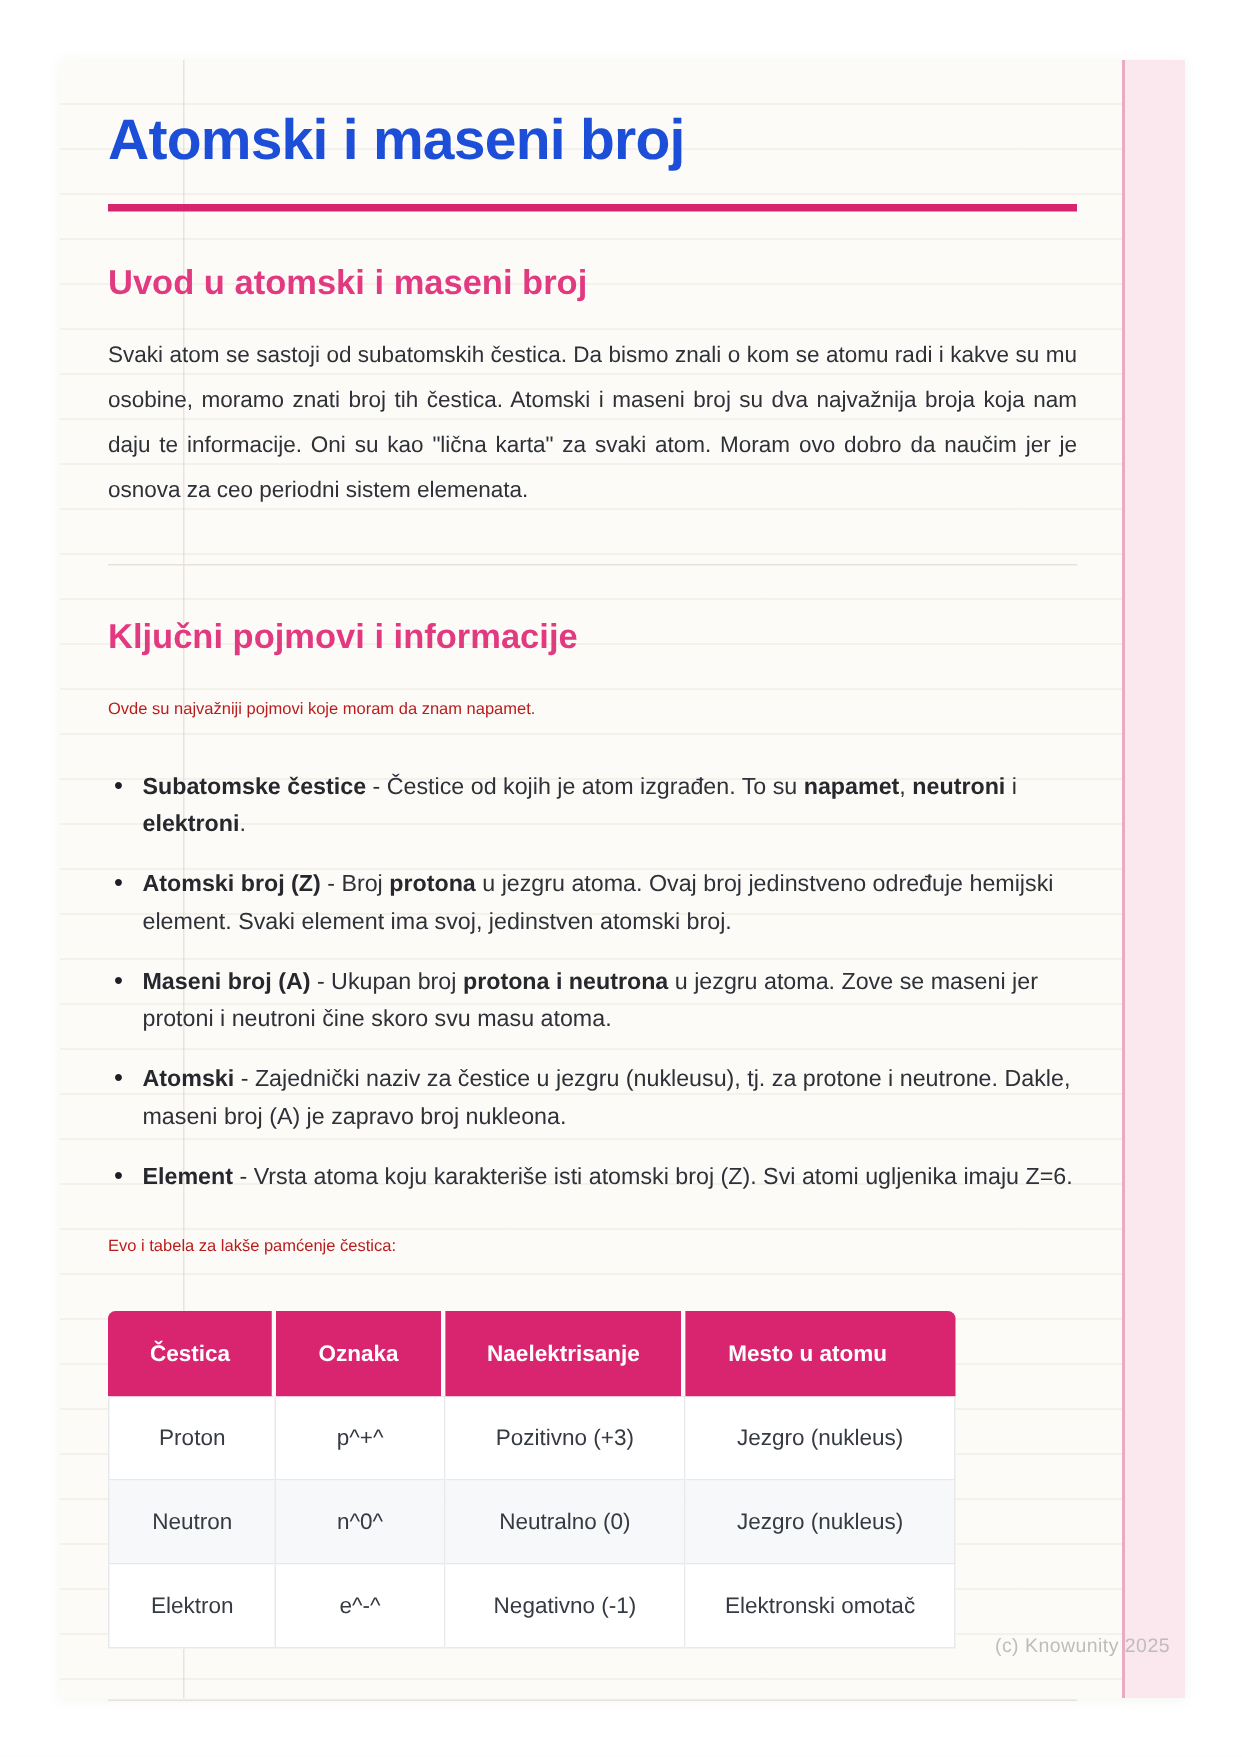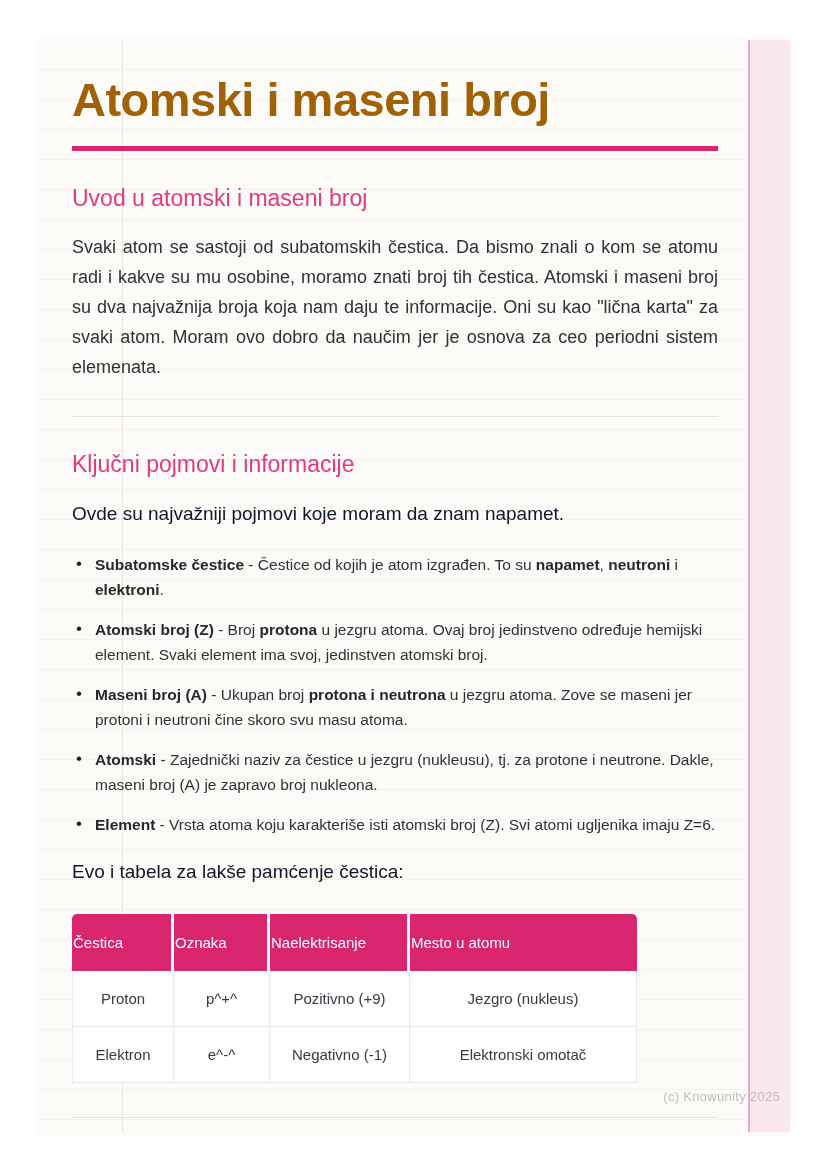--- a/index.html
+++ b/index.html
@@ -41,51 +41,51 @@
     background: #fbe7ee;
     border-left: 2px solid #e9aac3;
   }
   .content {
     position: absolute;
     left: 32px; top: 0;
     width: 646px;
   }
   h1.doc-title {
     margin: 34px 0 0 0;
-    font-size: 47px;
+    font-size: 38px;
     line-height: 1.1;
     font-weight: 800;
     letter-spacing: -0.5px;
-    color: #a16207;
+    color: #1d4ed8;
   }
   .title-rule {
     height: 5px;
     background: #d6246e;
     margin-top: 20px;
     border: none;
   }
   h2.section-heading {
     margin: 34px 0 0 0;
     font-size: 23px;
     line-height: 1.2;
-    font-weight: 400;
+    font-weight: 700;
     color: #e23a80;
   }
   p.body-par {
     margin: 20px 0 0 0;
-    font-size: 18px;
+    font-size: 15px;
     line-height: 30px;
     color: #2e3138;
     text-align: justify;
   }
   p.lead-par {
     margin: 22px 0 0 0;
-    font-size: 19px;
+    font-size: 11px;
     line-height: 25px;
-    color: #0f172a;
+    color: #b91c1c;
   }
   hr.divider {
     border: none;
     border-top: 1px solid #e6e1d9;
     margin: 34px 0 0 0;
   }
   ul.terms-list {
     margin: 26px 0 0 0;
     padding: 0;
     list-style: none;
@@ -110,23 +110,23 @@
     border-collapse: separate;
     border-spacing: 0;
     width: 565px;
     margin-top: 30px;
     font-size: 15px;
     color: #363a42;
   }
   table.particles thead th {
     background: #d9256f;
     color: #ffffff;
-    font-weight: 400;
+    font-weight: 700;
     text-align: left;
-    padding: 20px 1px;
+    padding: 20px 28px;
     border-right: 3px solid #fdfbf7;
     margin-top: 39px;
   }
   table.particles thead th:first-child { border-top-left-radius: 5px; }
   table.particles thead th:last-child { border-right: none; border-top-right-radius: 5px; }
   table.particles tbody td {
     background: #ffffff;
     padding: 19px 16px;
     border-bottom: 1px solid #e7e9ed;
     border-right: 1px solid #e7e9ed;
@@ -185,21 +185,27 @@
             <th>Čestica</th>
             <th>Oznaka</th>
             <th>Naelektrisanje</th>
             <th>Mesto u atomu</th>
           </tr>
         </thead>
       <tbody>
           <tr>
             <td>Proton</td>
             <td>p^+^</td>
-            <td>Pozitivno (+9)</td>
+            <td>Pozitivno (+3)</td>
+            <td>Jezgro (nukleus)</td>
+          </tr>
+          <tr class="alt">
+            <td>Neutron</td>
+            <td>n^0^</td>
+            <td>Neutralno (0)</td>
             <td>Jezgro (nukleus)</td>
           </tr>
           <tr>
             <td>Elektron</td>
             <td>e^-^</td>
             <td>Negativno (-1)</td>
             <td>Elektronski omotač</td>
           </tr>
         </tbody>
     </table>

